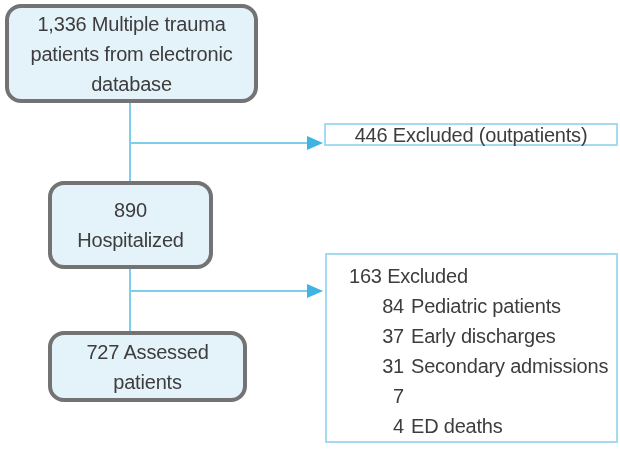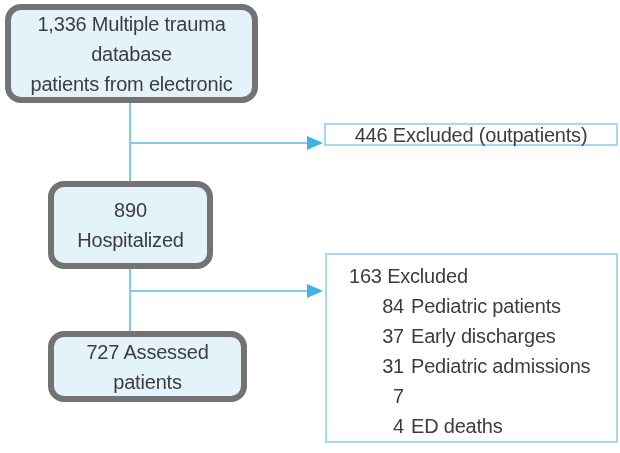--- a/index.html
+++ b/index.html
@@ -19,21 +19,21 @@
     flex-direction: column;
     align-items: center;
     justify-content: center;
     text-align: center;
     font-size: 20px;
     line-height: 30px;
     letter-spacing: -0.2px;
   }
   .rounded {
     background: #e4f2fa;
-    border: 6px solid #737373;
+    border: 4px solid #737373;
     border-radius: 16px;
   }
   .rect {
     background: #ffffff;
     border: 2px solid #a5dbf0;
   }
   .vline, .hline {
     position: absolute;
     background: #7ecdec;
   }
@@ -83,22 +83,22 @@
   <div class="vline v1"></div>
   <div class="hline h1"></div>
   <div class="arrowhead a1"></div>
 
   <div class="vline v2"></div>
   <div class="hline h2"></div>
   <div class="arrowhead a2"></div>
 
   <div class="node rounded node-source">
     <div>1,336 Multiple trauma</div>
+    <div>patients from electronic</div>
     <div>database</div>
-    <div>patients from electronic</div>
   </div>
 
   <div class="node rect node-excluded1">
     <div>446 Excluded (outpatients)</div>
   </div>
 
   <div class="node rounded node-hospitalized">
     <div>890</div>
     <div>Hospitalized</div>
   </div>
@@ -113,21 +113,21 @@
     <div class="excl-row">
       <span class="excl-num">84</span>
       <span class="excl-label">Pediatric patients</span>
     </div>
     <div class="excl-row">
       <span class="excl-num">37</span>
       <span class="excl-label">Early discharges</span>
     </div>
     <div class="excl-row">
       <span class="excl-num">31</span>
-      <span class="excl-label">Pediatric admissions</span>
+      <span class="excl-label">Secondary admissions</span>
     </div>
     <div class="excl-row">
       <span class="excl-num">7</span>
     </div>
     <div class="excl-row">
       <span class="excl-num">4</span>
       <span class="excl-label">ED deaths</span>
     </div>
   </div>
 

